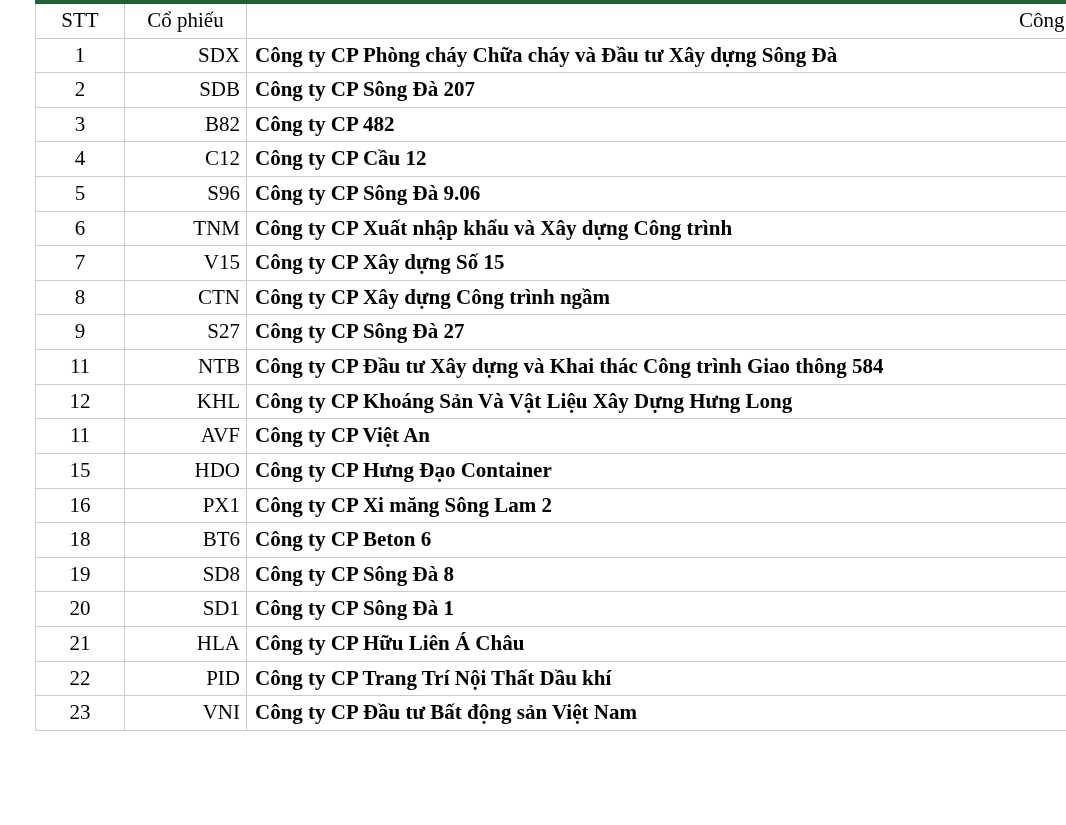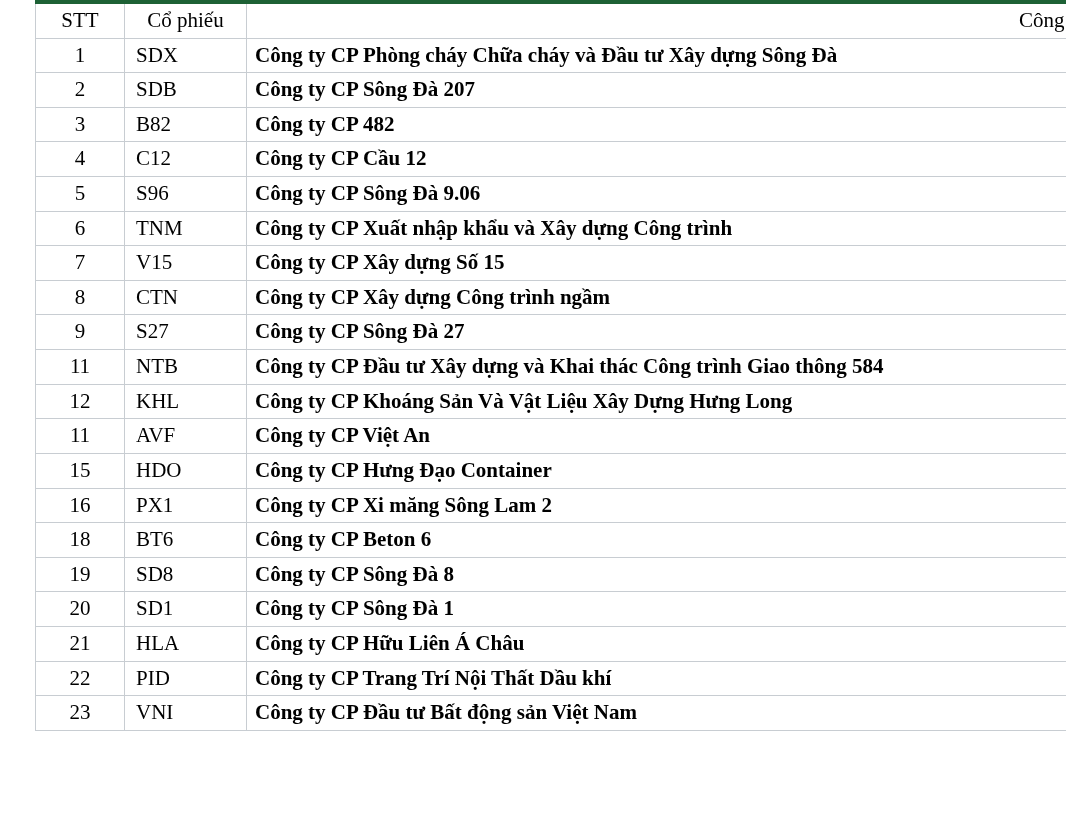--- a/index.html
+++ b/index.html
@@ -60,21 +60,21 @@
     border-top: none;
   }
   table.stock-table th.th-stt,
   table.stock-table th.th-sym {
     text-align: center;
   }
   table.stock-table td.col-stt {
     text-align: center;
   }
   table.stock-table td.col-sym {
-    text-align: left;
+    text-align: right;
     padding-left: 11px;
   }
   table.stock-table td.col-name {
     text-align: left;
     padding-left: 8px;
     white-space: nowrap;
     font-weight: bold;
   }
 </style>
 </head>

